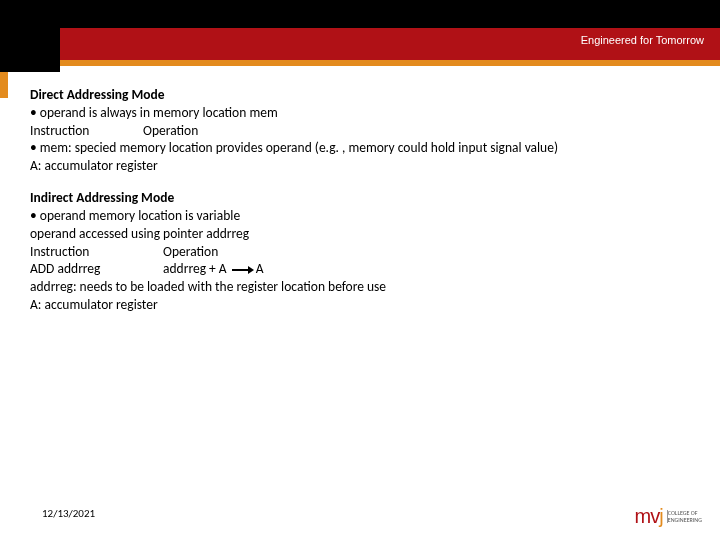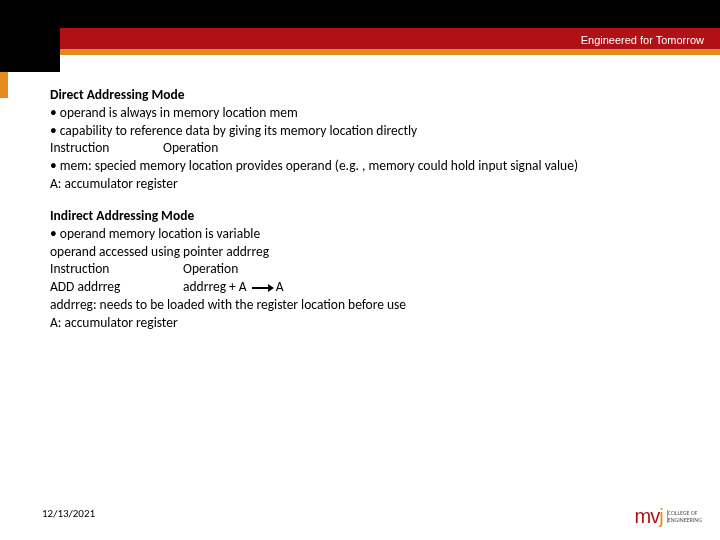--- a/index.html
+++ b/index.html
@@ -15,21 +15,21 @@
     position: relative;
     height: 56px;
   }
   .top-black {
     background: #000;
     height: 28px;
     width: 100%;
   }
   .top-red {
     background: #b01116;
-    height: 21px;
+    height: 32px;
     width: 100%;
     position: relative;
   }
   .tagline {
     position: absolute;
     right: 16px;
     top: 6px;
     color: #fff;
     font-size: 11px;
     font-family: Arial, sans-serif;
@@ -49,21 +49,21 @@
   }
   .left-orange-strip {
     position: absolute;
     left: 0;
     top: 72px;
     width: 8px;
     height: 26px;
     background: #e38b1e;
   }
   .content {
-    padding: 30px 30px 0 50px;
+    padding: 30px 30px 0 30px;
     font-size: 13.5px;
     line-height: 1.32;
     color: #000;
   }
   .section {
     margin-bottom: 14px;
   }
   .section-title {
     font-weight: bold;
   }
@@ -142,21 +142,20 @@
   <div class="orange-bar"></div>
   <div class="left-block"></div>
   <div class="left-orange-strip"></div>
 </div>
 
 <div class="content">
 
   <div class="section">
     <div class="row section-title">Direct Addressing Mode</div>
     <div class="row">• operand is always in memory location mem</div>
-    <div class="row">• capability to reference data by giving its memory location directly</div>
     <div class="row">
       <span class="instr-label">Instruction</span>
       <span class="op-label">Operation</span>
     </div>
     <div class="row">• mem:  specied memory location provides operand (e.g. , memory could hold input signal value)</div>
     <div class="row"> A: accumulator register</div>
   </div>
 
   <div class="section">
     <div class="row section-title">Indirect Addressing Mode</div>

